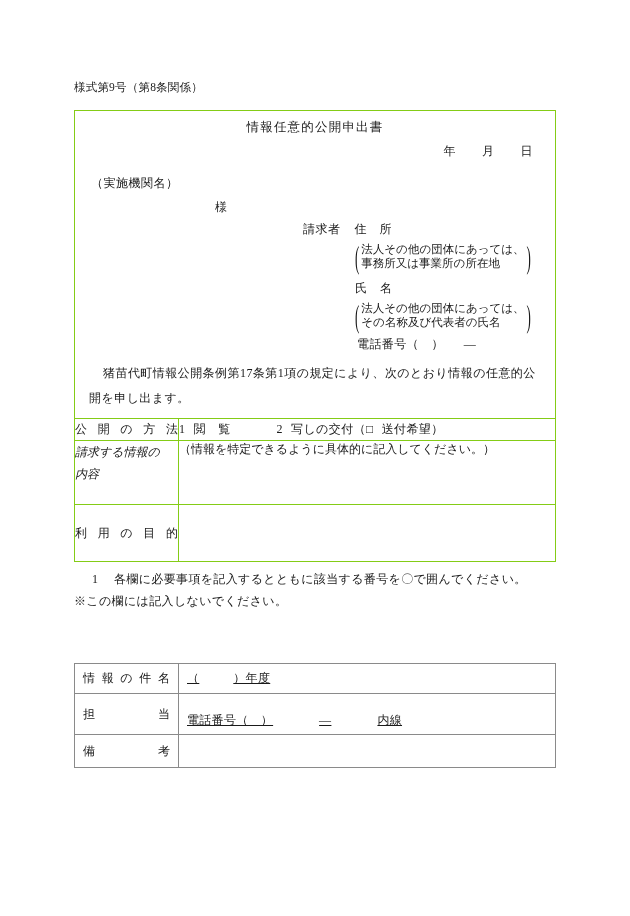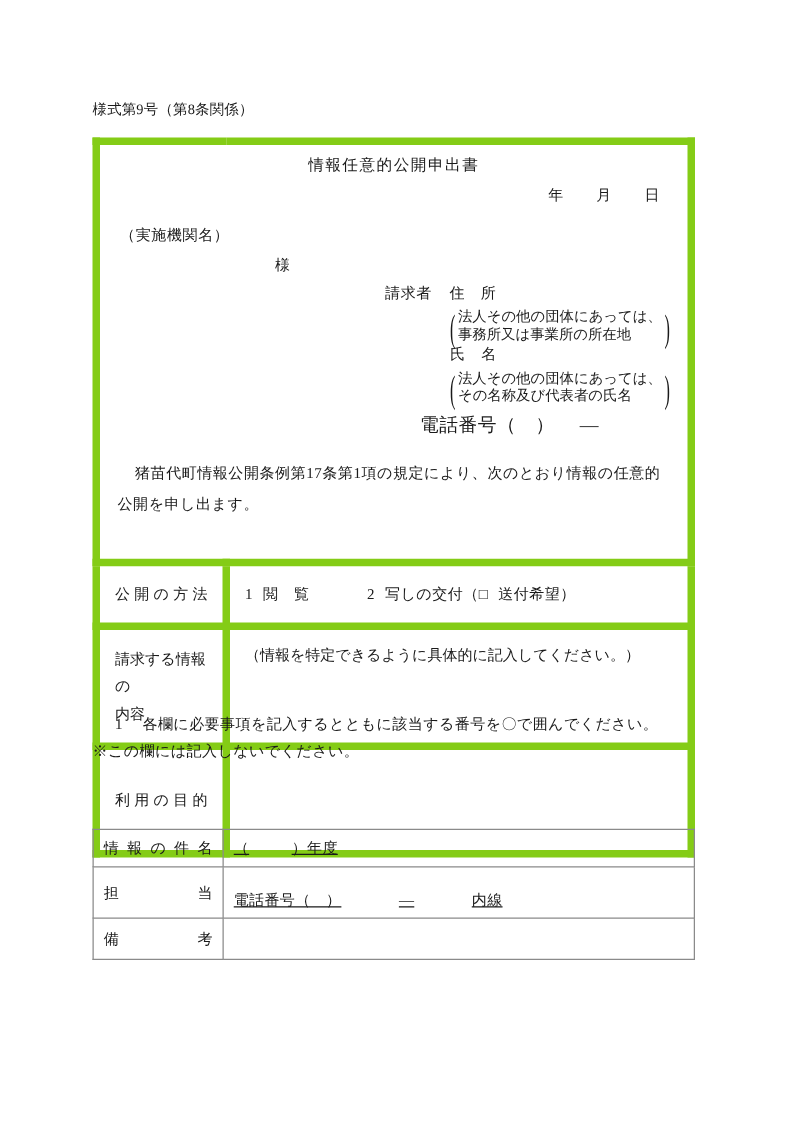--- a/index.html
+++ b/index.html
@@ -36,23 +36,23 @@
   
   .main-table {
     position: absolute;
     left: 74px;
     top: 110px;
     width: 482px;
     border-collapse: collapse;
     table-layout: fixed;
   }
   .main-table td {
-    border: 6px solid #84cc16;
+    border: 1px solid #84cc16;
     vertical-align: top;
-    padding: 12px;
+    padding: 0;
   }
 
   
   .head-cell {
     height: 307px;
     position: relative;
   }
   .doc-title {
     position: absolute;
     left: 0; right: 0;
@@ -117,22 +117,22 @@
   .bracket-note .brk-l { margin-right: 2px; }
   .bracket-note .brk-r { margin-left: 2px; }
   .bracket-note .note-lines {
     font-size: 11.5px;
     line-height: 14px;
     white-space: nowrap;
     flex: 0 0 auto;
   }
   .tel-line {
     margin-top: 7px;
-    margin-left: 28px;
-    font-size: 15px;
+    margin-left: 54px;
+    font-size: 12px;
     white-space: nowrap;
     letter-spacing: 0.4px;
   }
 
   .body-text {
     position: absolute;
     left: 14px;
     right: 12px;
     top: 250px;
     font-size: 12px;
@@ -156,21 +156,21 @@
   .val-cell {
     font-size: 12px;
     padding: 4px 8px;
   }
   .row-method td { height: 21px; }
   .row-method .val-cell { letter-spacing: 0.4px; white-space: nowrap; margin-left: 44px; }
   .row-method .m-gap { display: inline-block; width: 46px; }
   .row-method .m-gap2 { display: inline-block; width: 8px; }
 
   .row-content td { height: 63px; }
-  .row-content .lbl-cell { line-height: 22px; }
+  .row-content .lbl-cell { line-height: 22px; font-style: italic; }
   .row-purpose td { height: 56px; }
   .row-purpose .lbl-cell {
     vertical-align: middle;
   }
 
   .vmid { vertical-align: middle !important; }
 
   
   .remarks {
     position: absolute;
@@ -241,21 +241,21 @@
 
             <div class="bracket-note">
               <span class="brk brk-l">(</span>
               <span class="note-lines">
                 <span>法人その他の団体にあっては、</span><br>
                 <span>事務所又は事業所の所在地</span>
               </span>
               <span class="brk brk-r">)</span>
             </div>
 
-            <div class="app-row app-label-indent" style=""><span>氏　名</span></div>
+            <div class="app-row app-label-indent" style="margin-top:10px"><span>氏　名</span></div>
 
             <div class="bracket-note">
               <span class="brk brk-l">(</span>
               <span class="note-lines">
                 <span>法人その他の団体にあっては、</span><br>
                 <span>その名称及び代表者の氏名</span>
               </span>
               <span class="brk brk-r">)</span>
             </div>
 

